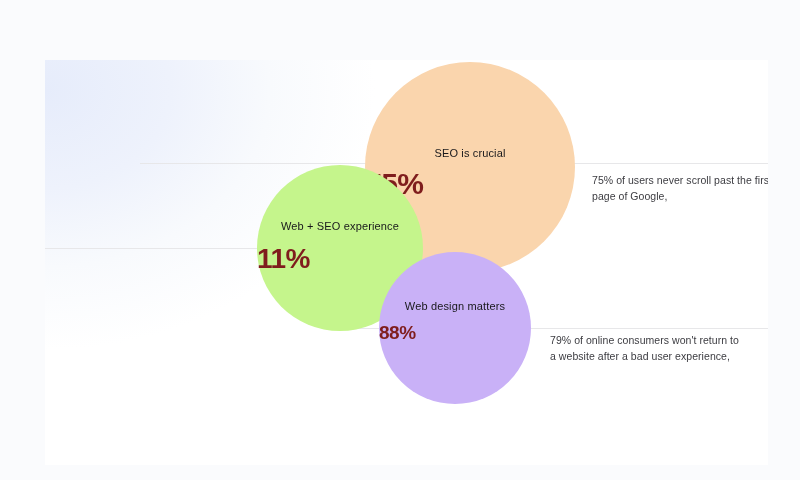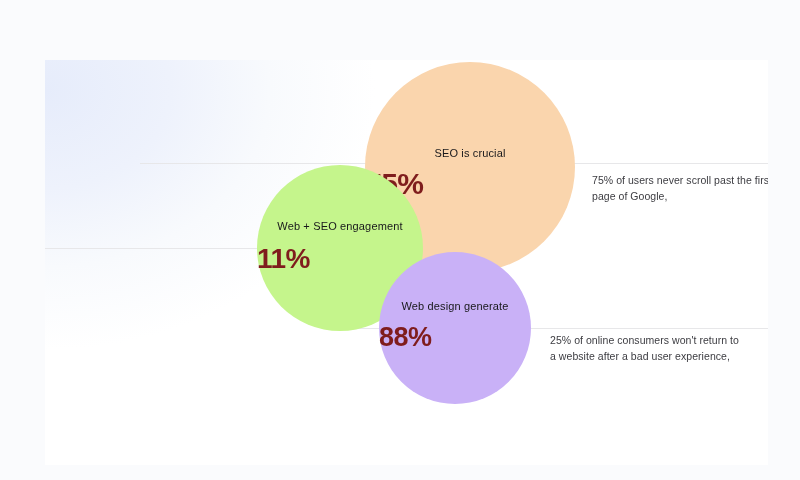--- a/index.html
+++ b/index.html
@@ -117,49 +117,49 @@
   
   .bubble-purple {
     left: 334px;
     top: 192px;
     width: 152px;
     height: 152px;
     background: #c9b1f7;
     z-index: 4;
   }
   .bubble-purple .bubble-label { top: 48px; }
-  .bubble-purple .bubble-value { top: 70px; font-size: 27px; }
+  .bubble-purple .bubble-value { top: 70px; font-size: 19px; }
 </style>
 </head>
 <body>
 
 <div id="stage">
 
   <div class="card">
 
     <div class="card-glow"></div>
 
     <div class="rule rule-top"></div>
     <div class="rule rule-mid"></div>
     <div class="rule rule-bottom"></div>
 
 
     <div class="note note-right">75% of users never scroll past the first page of Google,</div>
 
-    <div class="note note-bottom">25% of online consumers won't return to a website after a bad user experience,</div>
+    <div class="note note-bottom">79% of online consumers won't return to a website after a bad user experience,</div>
 
     <div class="bubble bubble-orange">
       <div class="bubble-label">SEO is crucial</div>
       <div class="bubble-value">75%</div>
     </div>
 
     <div class="bubble bubble-green">
-      <div class="bubble-label">Web + SEO engagement</div>
+      <div class="bubble-label">Web + SEO experience</div>
       <div class="bubble-value">11%</div>
     </div>
 
     <div class="bubble bubble-purple">
-      <div class="bubble-label">Web design generate</div>
+      <div class="bubble-label">Web design matters</div>
       <div class="bubble-value">88%</div>
     </div>
 
   </div>
 </div>
 
 </body></html>

